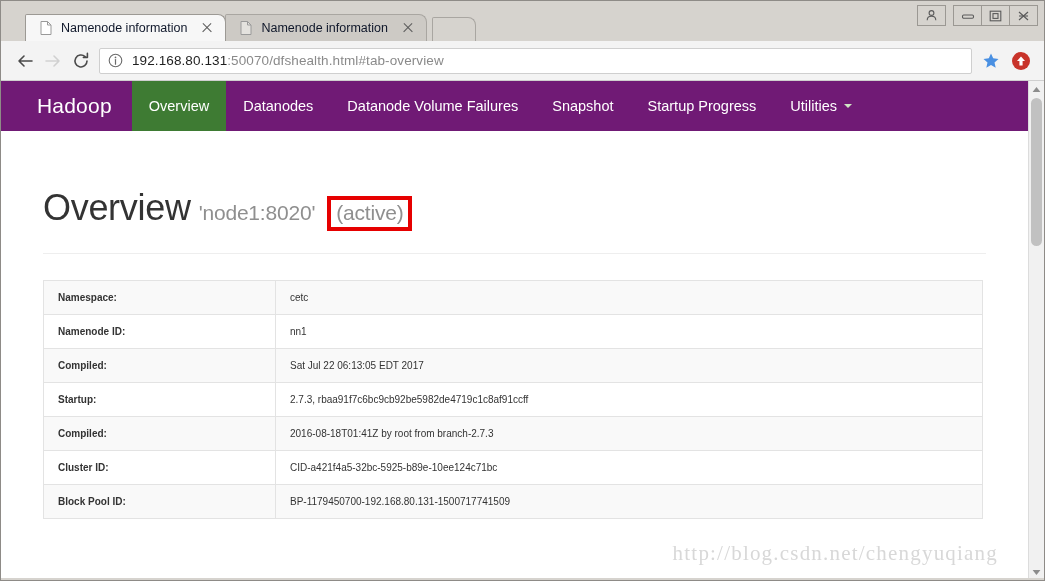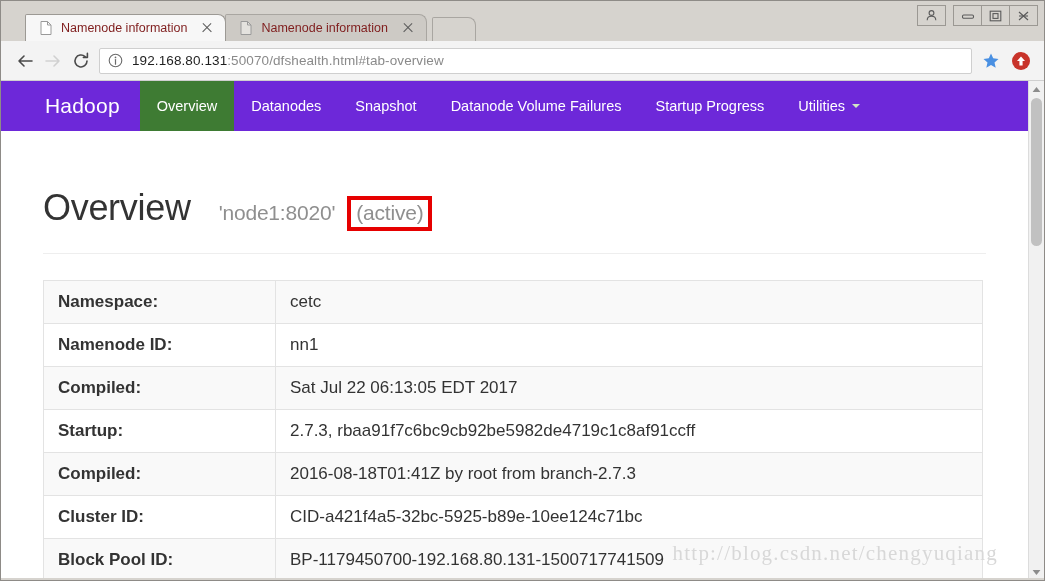--- a/index.html
+++ b/index.html
@@ -61,21 +61,21 @@
     flex: 0 0 auto;
   }
   .tab-favicon svg { display: block; }
 
   .tab-title {
     flex: 1 1 auto;
     white-space: nowrap;
     overflow: hidden;
     text-overflow: ellipsis;
     font-size: 12.5px;
-    color: #7f1d1d;
+    color: #0f172a;
   }
 
   .tab-close {
     flex: 0 0 auto;
     width: 16px; height: 16px;
     margin-left: 12px;
     position: relative;
     cursor: pointer;
   }
   .tab-close::before, .tab-close::after {
@@ -188,24 +188,24 @@
   .page {
     position: absolute;
     inset: 0 16px 0 0;
     overflow: hidden;
     background: #ffffff;
   }
 
   
   .navbar {
     height: 50px;
-    background: #6d28d9;
+    background: #701a75;
     display: flex;
     align-items: stretch;
-    padding-left: 30px;
+    padding-left: 22px;
   }
   .brand {
     display: flex; align-items: center;
     padding: 0 20px 0 14px;
     font-size: 21px;
     color: #ffffff;
     letter-spacing: .2px;
     cursor: pointer;
   }
   .nav-item {
@@ -243,21 +243,21 @@
   }
   .page-title {
     font-size: 36px;
     font-weight: 400;
     color: #333333;
     letter-spacing: -.3px;
   }
   .title-sub {
     font-size: 21px;
     color: #8f8f8f;
-    margin-left: 28px;
+    margin-left: 8px;
     letter-spacing: -.2px;
   }
   .title-state-wrap {
     position: relative;
     margin-left: 12px;
     padding: 2px 5px 4px 5px;
     border: 4px solid #e60000;
     line-height: 1;
   }
   .title-state {
@@ -265,21 +265,21 @@
     color: #8f8f8f;
     letter-spacing: -.2px;
   }
 
   
   .info-table {
     margin-top: 26px;
     width: 940px;
     border-collapse: collapse;
     border: 1px solid #e3e3e3;
-    font-size: 17px;
+    font-size: 10px;
   }
   .info-table tr { border-bottom: 1px solid #e3e3e3; }
   .info-table tr:nth-child(odd)  { background: #f9f9f9; }
   .info-table tr:nth-child(even) { background: #ffffff; }
   .info-table th {
     text-align: left;
     font-weight: bold;
     color: #333333;
     padding: 11px 0 11px 14px;
     width: 232px;
@@ -449,24 +449,24 @@
       <div class="navbar">
         <div class="brand">Hadoop</div>
 
         <div class="nav-item active">
           <span>Overview</span>
         </div>
         <div class="nav-item">
           <span>Datanodes</span>
         </div>
         <div class="nav-item">
+          <span>Datanode Volume Failures</span>
+        </div>
+        <div class="nav-item">
           <span>Snapshot</span>
-        </div>
-        <div class="nav-item">
-          <span>Datanode Volume Failures</span>
         </div>
         <div class="nav-item">
           <span>Startup Progress</span>
         </div>
         <div class="nav-item">
           <span>Utilities</span>
           <span class="caret"></span>
         </div>
       </div>
 

